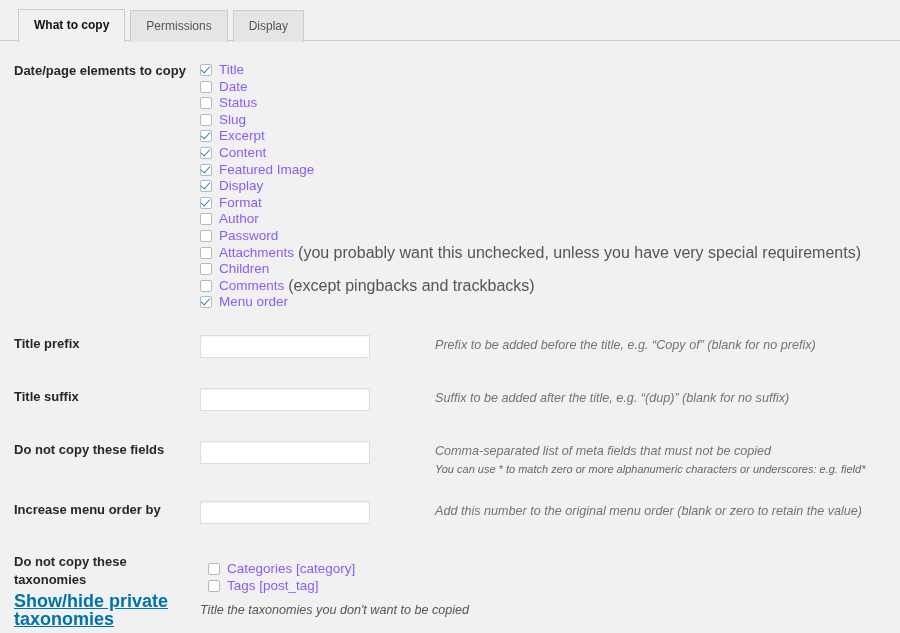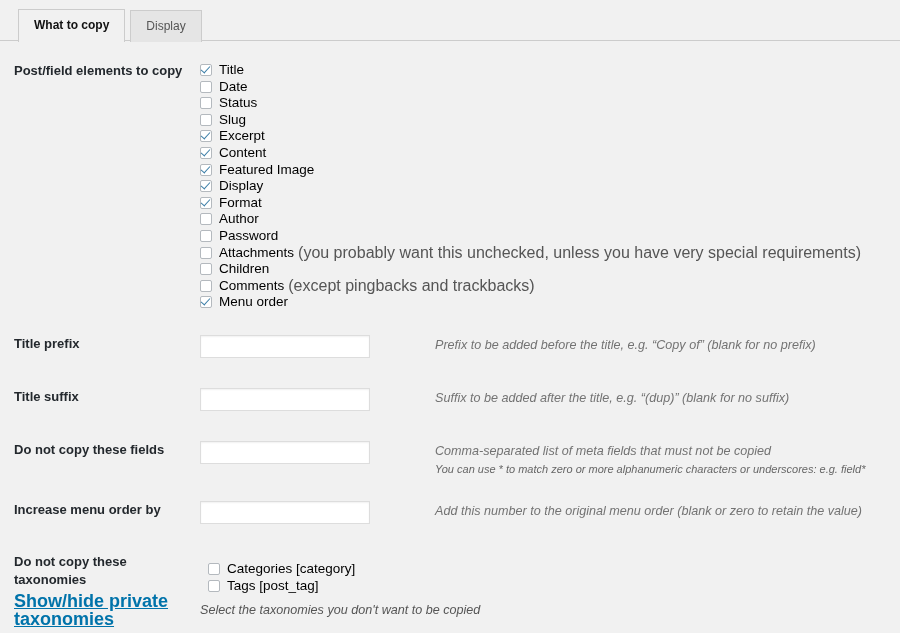--- a/index.html
+++ b/index.html
@@ -132,21 +132,21 @@
     left: 2px;
     top: -1px;
     width: 4px;
     height: 8px;
     border: solid #3d7fa8;
     border-width: 0 1.6px 1.6px 0;
     transform: rotate(42deg);
   }
   .cb-label {
     font-size: 13.5px;
-    color: #000000;
+    color: #8b5cf6;
     line-height: 16.6px;
   }
   .cb-note {
     font-size: 16px;
     color: #555;
     line-height: 16.6px;
     margin-left: 4px;
   }
 
   
@@ -202,29 +202,30 @@
     white-space: nowrap;
   }
 </style>
 </head>
 <body>
 
 <div class="tab-wrap">
   <div class="tab-bar"></div>
   <nav class="tab-list">
     <a href="#" class="tab active">What to copy</a>
+    <a href="#" class="tab">Permissions</a>
     <a href="#" class="tab">Display</a>
   </nav>
 </div>
 
 <table class="form-table">
   <tbody>
 
     <tr>
-      <th class="label-cell">Post/field elements to copy</th>
+      <th class="label-cell">Date/page elements to copy</th>
       <td class="control-cell" colspan="2">
         <ul class="cb-list">
 
           <li class="cb-row">
             <span class="cbx checked"></span>
             <span class="cb-label">Title</span>
           </li>
 
           <li class="cb-row">
             <span class="cbx"></span>
@@ -353,18 +354,18 @@
         <ul class="tax-list">
           <li class="cb-row">
             <span class="cbx"></span>
             <span class="cb-label">Categories [category]</span>
           </li>
           <li class="cb-row">
             <span class="cbx"></span>
             <span class="cb-label">Tags [post_tag]</span>
           </li>
         </ul>
-        <p class="tax-desc">Select the taxonomies you don't want to be copied</p>
+        <p class="tax-desc">Title the taxonomies you don't want to be copied</p>
       </td>
     </tr>
 
   </tbody>
 </table>
 
 </body></html>

